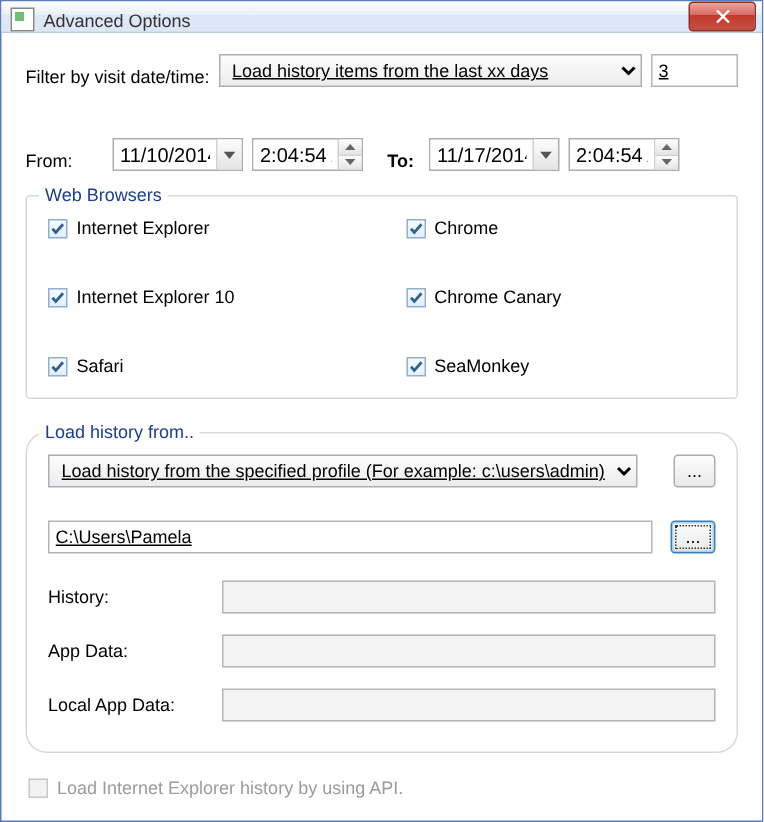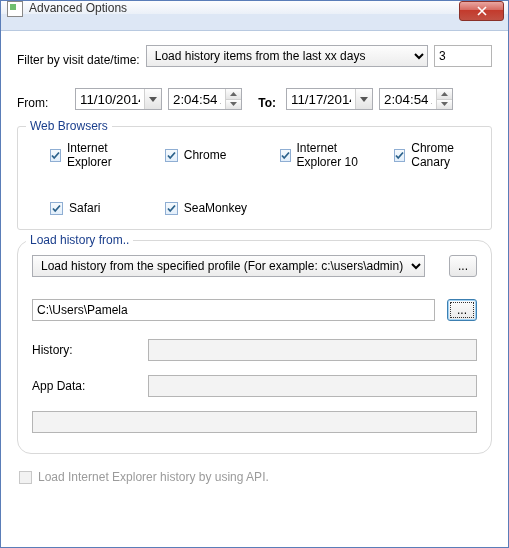--- a/index.html
+++ b/index.html
@@ -19,21 +19,21 @@
     border: 1px solid #5a7db8;
     background: #fff;
     display: flex;
     flex-direction: column;
   }
   .titlebar {
     height: 30px;
     background: linear-gradient(to bottom, #fdfdfe, #eaf0f8 45%, #dde7f5 46%, #dde7f5);
     border-bottom: 1px solid #b8c9e0;
     display: flex;
-    align-items: flex-start;
+    align-items: flex-end;
     padding: 0 2px 0 6px;
     position: relative;
   }
   .titlebar .app-icon {
     width: 16px; height: 16px;
     margin-right: 6px;
     background: #fff;
     border: 1px solid #888;
     position: relative;
   }
@@ -58,29 +58,30 @@
     margin-right: 2px;
   }
   .close-btn svg { width: 10px; height: 10px; }
   .content {
     flex: 1;
     padding: 14px 16px 12px 16px;
     display: flex;
     flex-direction: column;
   }
   .row { display: flex; align-items: flex-end; }
-  .row + .row { margin-top: 9px; }
+  .row + .row { margin-top: 22px; }
   .filter-row { gap: 6px; margin-bottom: 12px; }
   .filter-row .label { white-space: nowrap; }
   select, input[type="text"], .num, .date, .time {
     font: inherit;
     border: 1px solid #b5b5b5;
     background: #fff;
     height: 22px;
     padding: 2px 4px;
+    text-decoration: underline;
   }
   select {
     height: 22px;
     background: linear-gradient(to bottom, #fdfdfd, #ececec);
     border: 1px solid #abadb3;
   }
   .filter-select { flex: 1; min-width: 0; }
   .num { width: 58px; }
   .date-row { gap: 6px; margin-bottom: 16px; }
   .date-row .lbl { width: 52px; }
@@ -109,34 +110,34 @@
   .spin svg { width: 7px; height: 4px; }
   .dropcaret {
     width: 17px; height: 20px; border-left: 1px solid #d0d0d0;
     background: linear-gradient(to bottom, #fdfdfd, #e4e4e4);
     display: flex; align-items: center; justify-content: center;
   }
   .dropcaret svg { width: 8px; height: 5px; }
   .group {
     border: 1px solid #d9d9d9;
     border-radius: 3px;
-    padding: 14px 14px 14px 32px;
-    margin-bottom: 10px;
+    padding: 14px 14px 14px 14px;
+    margin-bottom: 22px;
     position: relative;
   }
   .group > .legend {
     position: absolute;
     top: -8px; left: 8px;
     background: #fff;
     padding: 0 4px;
     color: #1a3e8c;
   }
   .browsers-grid {
     display: grid;
-    grid-template-columns: 1fr 1fr 1fr 1fr;
+    grid-template-columns: 1fr 1fr;
     row-gap: 14px;
     column-gap: 8px;
     gap: 32px;
   }
   .cb {
     display: flex; align-items: center; gap: 6px;
   }
   .cb .box, .cb-disabled .box {
     width: 13px; height: 13px;
     border: 1px solid #8faed3;
@@ -340,20 +341,21 @@
 
       <div class="field-row">
         <span class="flabel">History:</span>
         <input type="text" readonly="" value="" style="">
       </div>
       <div class="field-row">
         <span class="flabel">App Data:</span>
         <input type="text" readonly="" value="" style="">
       </div>
       <div class="field-row" style="margin-bottom:0">
+        <span class="flabel">Local App Data:</span>
         <input type="text" readonly="" value="" style="">
       </div>
     </div>
 
     <div class="cb-disabled">
       <span class="box"></span>
       <span>Load Internet Explorer history by using API.</span>
     </div>
 
 

